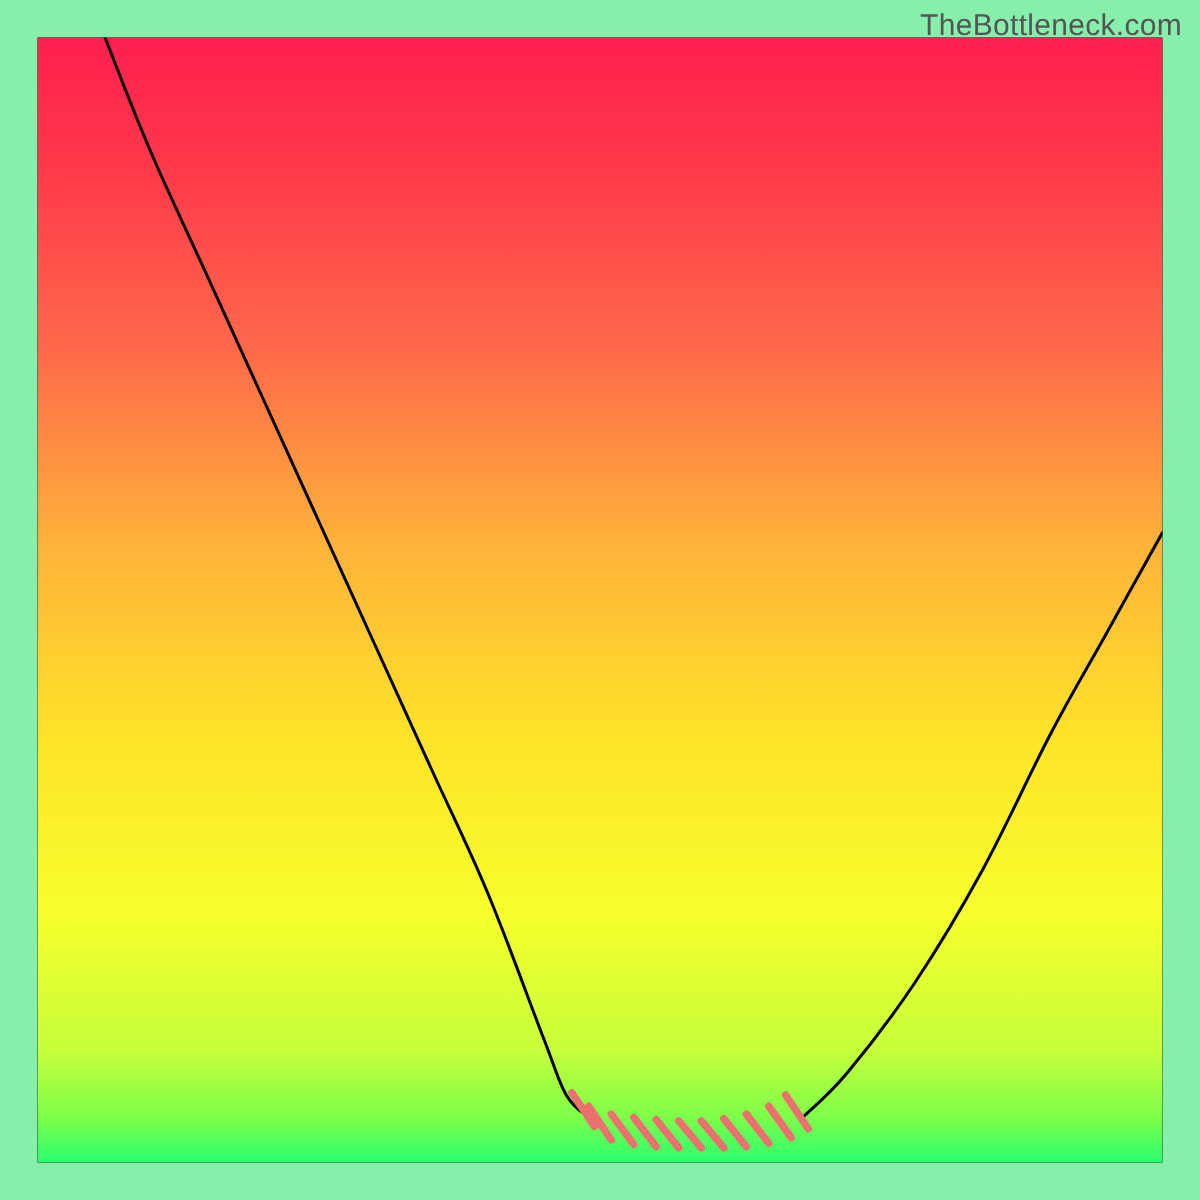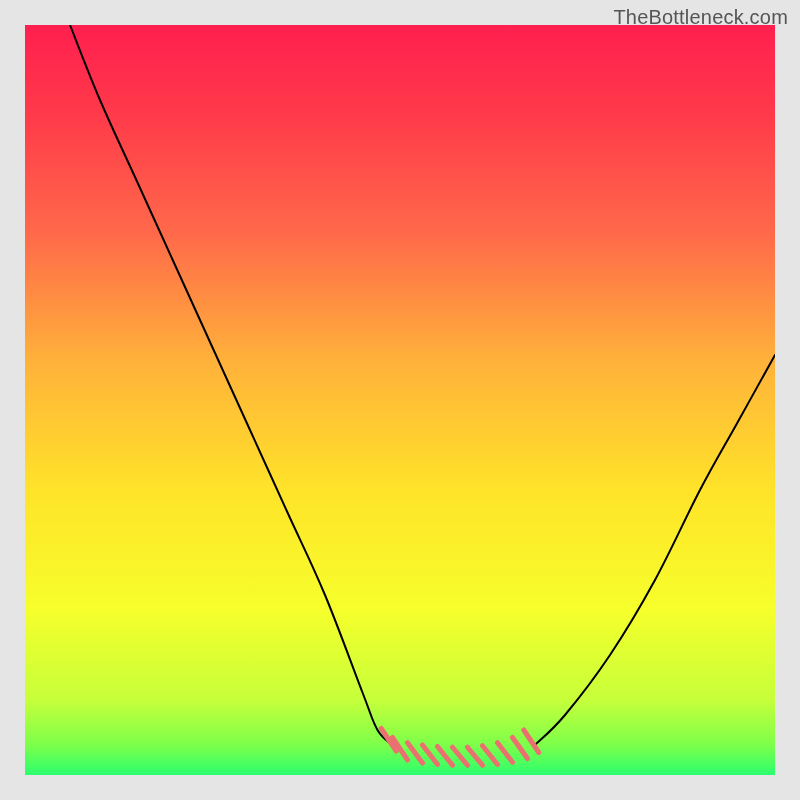--- a/index.html
+++ b/index.html
@@ -8,21 +8,21 @@
     width: 800px;
     height: 800px;
     background: #000;
     overflow: hidden;
     font-family: Arial, Helvetica, sans-serif;
   }
   .frame {
     position: relative;
     width: 800px;
     height: 800px;
-    background: #e5e5e5;
+    background: #86efac;
   }
   .watermark {
     position: absolute;
     top: 6px;
     right: 12px;
     color: #555;
     font-size: 20px;
     font-weight: 500;
     letter-spacing: 0.2px;
     z-index: 20;

